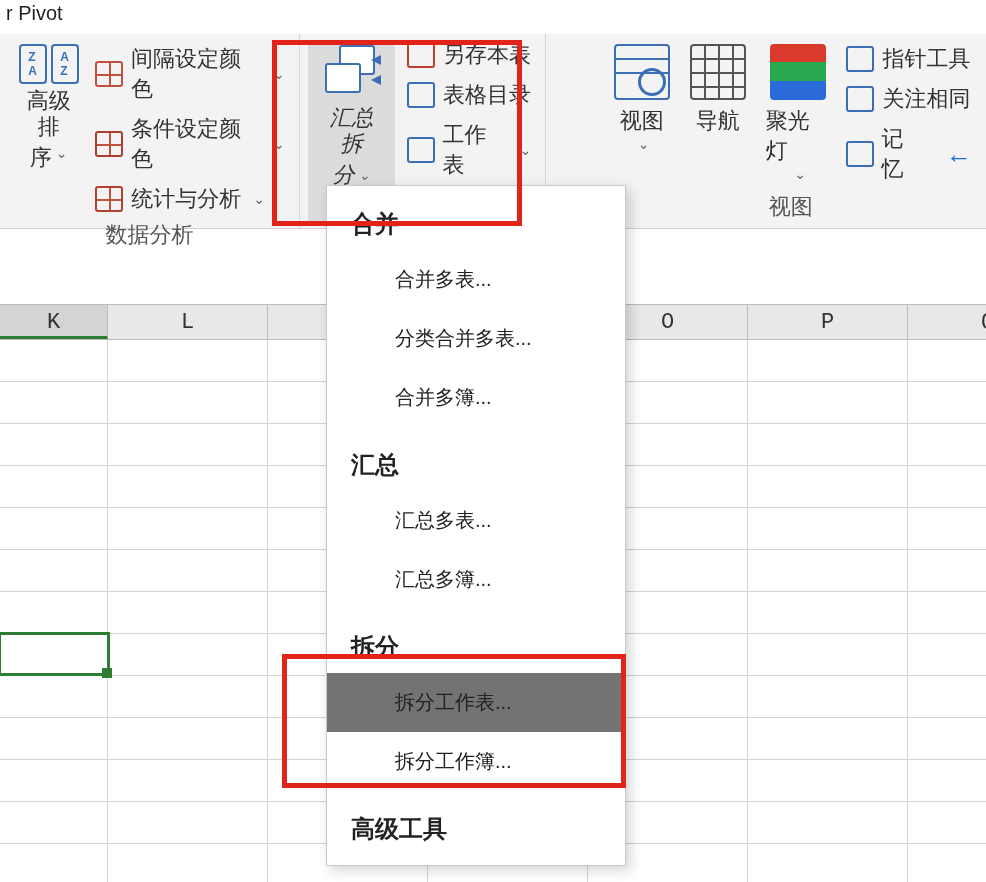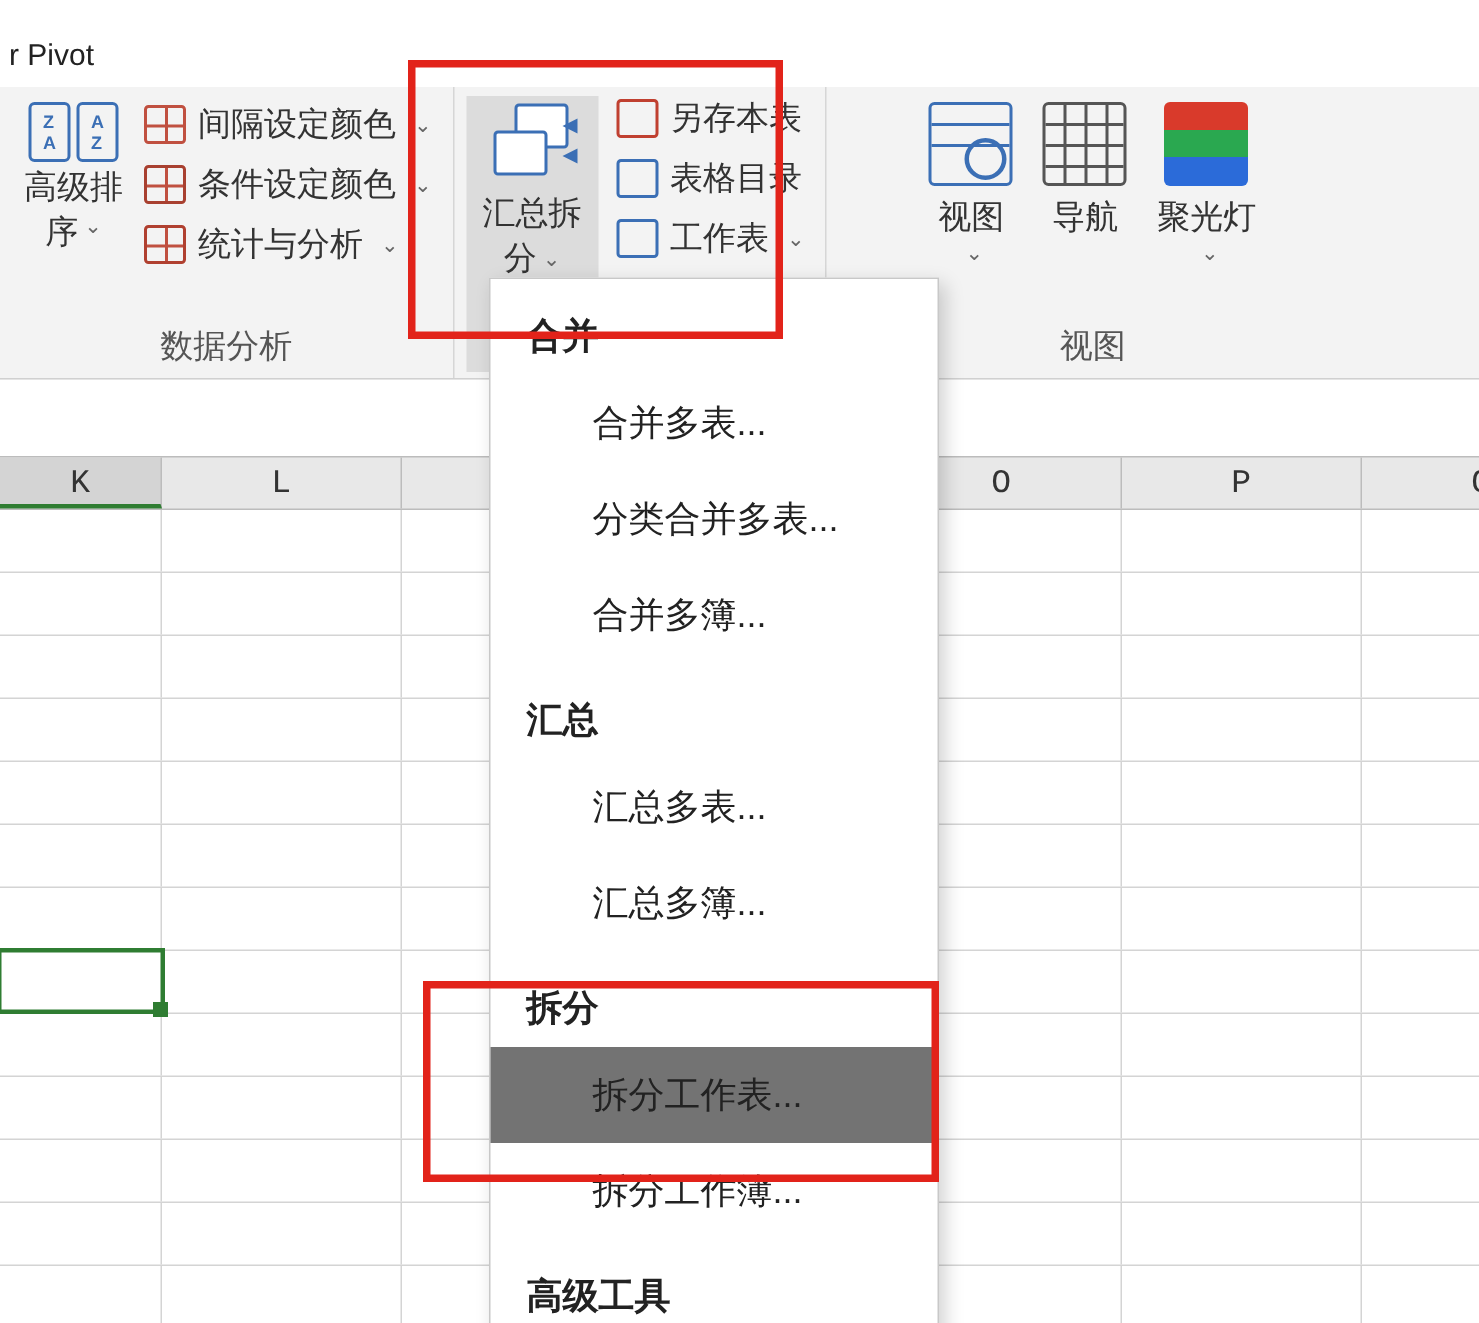--- a/index.html
+++ b/index.html
@@ -1,19 +1,19 @@
 <!DOCTYPE html>
 <html><head>
 <meta charset="utf-8">
 <style>
   * { box-sizing: border-box; margin: 0; padding: 0; font-family: "Microsoft YaHei", "SimSun", sans-serif; }
   body { width: 986px; height: 882px; background: #fff; overflow: hidden; position: relative; }
   
   
-  .title-bar { height: 34px; padding: 2px 6px; font-size: 20px; color: #222; margin-top: 24px; }
+  .title-bar { height: 34px; padding: 2px 6px; font-size: 20px; color: #222; }
   
   
   .ribbon { background: #f3f3f3; border-bottom: 1px solid #d0d0d0; height: 195px; position: relative; }
   .ribbon-groups { display: flex; height: 100%; align-items: stretch; }
   .group { display: flex; flex-direction: column; padding: 10px 8px 4px 8px; position: relative; }
   .group-sep { border-right: 1px solid #d6d6d6; }
   .group-label { text-align: center; font-size: 22px; color: #555; margin-top: auto; padding: 6px 0 2px 0; }
   .sort-block { display: flex; flex-direction: column; align-items: center; justify-content: flex-start; padding: 0 8px; }
   .sort-icon-box { display: flex; gap: 4px; }
   .sort-icon { width: 28px; height: 40px; border: 2px solid #3b6fb5; border-radius: 4px; display: flex; flex-direction: column; align-items: center; justify-content: center; font-size: 12px; color: #3b6fb5; font-weight: bold; }
@@ -31,21 +31,21 @@
   
   
   .big-btn { display:flex; flex-direction:column; align-items:center; padding: 4px 10px; background:#e4e4e4; border:1px solid transparent; }
   .big-btn.selected { background:#dcdcdc; }
   .big-icon-stack { width: 52px; height: 56px; position:relative; }
   .doc-rect { position:absolute; border:2px solid #3b6fb5; border-radius:3px; width:36px; height:30px; background:#fff; }
   .doc-rect.front{ left:0; top:18px; }
   .doc-rect.back{ left:14px; top:0; }
   .arrow-l { position:absolute; right:-4px; top:10px; width:0;height:0; border-top:5px solid transparent; border-bottom:5px solid transparent; border-right:10px solid #3b6fb5;}
   .arrow-l2 { position:absolute; right:-4px; top:30px; width:0;height:0; border-top:5px solid transparent; border-bottom:5px solid transparent; border-right:10px solid #3b6fb5;}
-  .big-btn-label { font-size:22px; color:#333; text-align:center; line-height:1.2; margin-top:4px; display:flex; align-items:center;}
+  .big-btn-label { font-size:22px; color:#333; text-align:center; line-height:1.2; margin-top:4px; display:flex; align-items:center;font-style:italic;}
   
   
   .sm-icon2 { width:28px; height:26px; display:inline-block; border:2px solid #b04030; border-radius:3px; }
   .sm-icon2.blue{ border-color:#3b6fb5;}
   
   
   .large-icon { width:56px; height:56px; border:2px solid #3b6fb5; border-radius:4px; position:relative; margin-bottom:6px;}
   .large-icon.view::after{ content:""; position:absolute; left:22px; top:22px; width:22px; height:22px; border:3px solid #3b6fb5; border-radius:50%;}
   .large-icon.view::before{ content:""; position:absolute; top:50%; left:0; width:100%; height:2px; background:#3b6fb5; box-shadow: 0 -14px 0 #3b6fb5;}
   .large-icon.nav { border-color:#555;}
@@ -75,21 +75,21 @@
   .cell { flex:0 0 160px; border-right:1px solid #d4d4d4;}
   .cell.first{flex:0 0 108px;}
   
   
   .sel-cell { position:absolute; border:3px solid #2f7d32; background:#fff; }
   .sel-handle { position:absolute; width:10px; height:10px; background:#2f7d32; right:-5px; bottom:-5px;}
   
   
   .dropdown { position:absolute; left:326px; top:185px; width:300px; background:#fff; border:1px solid #c8c8c8; box-shadow: 4px 4px 12px rgba(0,0,0,.18); z-index:40; padding-bottom:10px;}
   .dd-section { font-size:24px; font-weight:600; color:#222; padding:22px 12px 10px 24px;}
-  .dd-item { font-size:24px; color:#222; padding:16px 24px 16px 68px;}
+  .dd-item { font-size:20px; color:#222; padding:16px 24px 16px 68px;}
   .dd-item.hover { background:#737373;}
   
 </style>
 </head>
 <body>
 
 <div class="title-bar">
   <span>r Pivot</span>
 </div>
 
@@ -186,20 +186,35 @@
           <div class="lbl">&nbsp;</div>
         </div>
         <div class="view-col">
           <div class="large-icon spot"></div>
           <div class="lbl">
               <span>聚光灯</span>
             </div>
           <div class="lbl">
               <span class="chevron">⌄</span>
             </div>
+        </div>
+        <div class="far-list">
+          <div class="far-item">
+            <span class="far-icon"></span>
+            <span>指针工具</span>
+          </div>
+          <div class="far-item">
+            <span class="far-icon"></span>
+            <span>关注相同</span>
+          </div>
+          <div class="far-item">
+            <span class="far-icon"></span>
+            <span>记忆</span>
+            &nbsp;<span class="blue-arrow">←</span>
+          </div>
         </div>
       </div>
       <div class="group-label">视图</div>
     </div>
   </div>
 </div>
 
 <div class="sheet">
   <div class="col-headers">
     <div class="col-h first sel">K</div>

